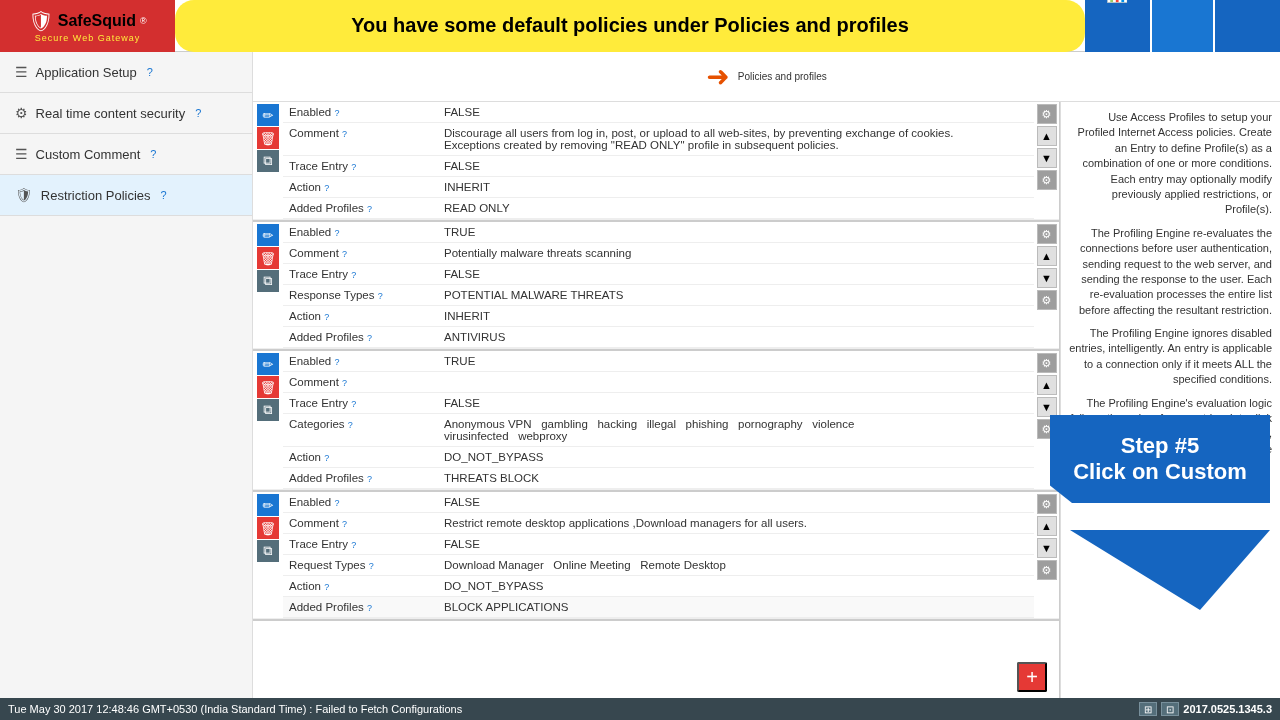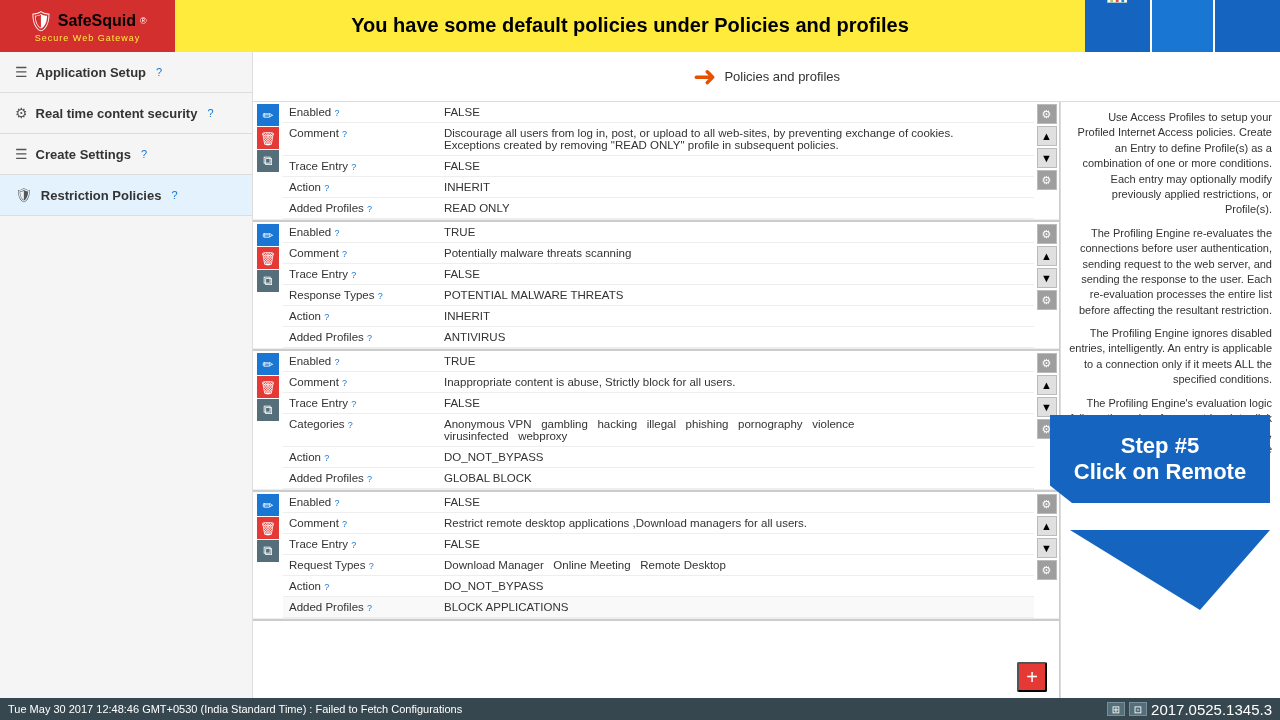--- a/index.html
+++ b/index.html
@@ -6,45 +6,45 @@
     body { font-family: Arial, sans-serif; font-size: 12px; background: #fff; width: 1280px; height: 720px; overflow: hidden; }
 
     
     .header { display: flex; align-items: center; height: 52px; background: #fff; border-bottom: 1px solid #ccc; }
     .logo { background: #d32f2f; width: 175px; height: 52px; display: flex; flex-direction: column; align-items: center; justify-content: center; flex-shrink: 0; }
     .logo-top { display: flex; align-items: center; gap: 4px; }
     .logo-shield { color: #fff; font-size: 20px; }
     .logo-text { color: #000000; font-size: 16px; font-weight: bold; }
     .logo-reg { color: #fff; font-size: 9px; }
     .logo-subtitle { color: #ffeb3b; font-size: 9px; letter-spacing: 1px; }
-    .banner { flex: 1; background: #ffeb3b; height: 52px; display: flex; align-items: center; justify-content: center; }
+    .banner { flex: 1; background: #ffeb3b; height: 52px; display: flex; align-items: center; justify-content: center; border-radius: 19px; }
     .banner-text { font-size: 20px; font-weight: bold; color: #000; }
     .header-btn { display: flex; flex-direction: column; align-items: center; justify-content: center; width: 65px; color: #fff; cursor: pointer; gap: 2px; }
     .header-btn.reports { background: #1565c0; }
     .header-btn.configure { background: #1976d2; border-left: 2px solid #fff; border-right: 2px solid #fff; }
     .header-btn.support { background: #1565c0; }
     .header-btn-icon { font-size: 18px; }
     .header-btn-label { font-size: 16px; margin-top: 45px; }
 
     
     .main-layout { display: flex; height: calc(720px - 52px - 22px); }
 
     
     .sidebar { width: 253px; background: #f5f5f5; border-right: 1px solid #ddd; flex-shrink: 0; }
     .sidebar-item { padding: 12px 15px; border-bottom: 1px solid #ddd; display: flex; align-items: center; gap: 8px; cursor: pointer; }
     .sidebar-item-icon { font-size: 14px; color: #555; }
-    .sidebar-item-label { font-size: 13px; color: #333; font-weight: bold; }
+    .sidebar-item-label { font-size: 13px; color: #333; font-weight: normal; }
     .sidebar-item-help { color: #1976d2; font-size: 11px; margin-left: 2px; }
     .sidebar-item.active { background: #e3f2fd; }
 
     
     .content { flex: 1; display: flex; flex-direction: column; overflow: hidden; }
     .policies-header { display: flex; align-items: center; justify-content: center; padding: 8px; background: #fff; border-bottom: 1px solid #ddd; }
     .arrow-right { color: #e65100; font-size: 28px; margin-right: 8px; }
-    .policies-title { font-size: 13px; color: #333; }
+    .policies-title { font-size: 10px; color: #333; }
 
     .content-body { display: flex; flex: 1; overflow: hidden; }
     .table-area { flex: 1; overflow-y: auto; border-right: 1px solid #ccc; }
 
     
     .policy-block { border-bottom: 2px solid #ccc; }
     .policy-row { display: flex; align-items: flex-start; border-bottom: 1px solid #eee; }
     .policy-actions { width: 30px; display: flex; flex-direction: column; align-items: center; padding: 2px; gap: 1px; flex-shrink: 0; }
     .act-btn { width: 22px; height: 22px; display: flex; align-items: center; justify-content: center; cursor: pointer; color: #fff; font-size: 13px; border: none; outline: none; }
     .act-btn.edit { background: #1976d2; }
@@ -116,21 +116,21 @@
       <span class="sidebar-item-label">Application Setup</span>
       <span class="sidebar-item-help">?</span>
     </div>
     <div class="sidebar-item">
       <span class="sidebar-item-icon">⚙</span>
       <span class="sidebar-item-label">Real time content security</span>
       <span class="sidebar-item-help">?</span>
     </div>
     <div class="sidebar-item">
       <span class="sidebar-item-icon">☰</span>
-      <span class="sidebar-item-label">Create Settings</span>
+      <span class="sidebar-item-label">Custom Comment</span>
       <span class="sidebar-item-help">?</span>
     </div>
     <div class="sidebar-item active">
       <span class="sidebar-item-icon">🛡</span>
       <span class="sidebar-item-label">Restriction Policies</span>
       <span class="sidebar-item-help">?</span>
     </div>
   </div>
 
   <div class="content">
@@ -229,37 +229,36 @@
               <button class="act-btn delete">🗑</button>
               <button class="act-btn copy">⧉</button>
             </div>
             <div style="flex:1;">
               <div class="policy-row">
                 <span class="field-name">Enabled <span class="field-help">?</span></span>
                 <span class="field-value">TRUE</span>
               </div>
               <div class="policy-row">
                 <span class="field-name">Comment <span class="field-help">?</span></span>
-                <span class="field-value">Inappropriate content is abuse, Strictly block for all users.</span>
               </div>
               <div class="policy-row">
                 <span class="field-name">Trace Entry <span class="field-help">?</span></span>
                 <span class="field-value">FALSE</span>
               </div>
               <div class="policy-row">
                 <span class="field-name">Categories <span class="field-help">?</span></span>
                 <span class="field-value">Anonymous VPN &nbsp; gambling &nbsp; hacking &nbsp; illegal &nbsp; phishing &nbsp; pornography &nbsp; violence<br>virusinfected &nbsp; webproxy</span>
               </div>
               <div class="policy-row">
                 <span class="field-name">Action <span class="field-help">?</span></span>
                 <span class="field-value">DO_NOT_BYPASS</span>
               </div>
               <div class="policy-row">
                 <span class="field-name">Added Profiles <span class="field-help">?</span></span>
-                <span class="field-value">GLOBAL BLOCK</span>
+                <span class="field-value">THREATS BLOCK</span>
               </div>
             </div>
             <div class="scroll-ctrl">
               <button class="scroll-btn gear">⚙</button>
               <button class="scroll-btn">▲</button>
               <button class="scroll-btn">▼</button>
               <button class="scroll-btn gear">⚙</button>
             </div>
           </div>
         </div>
@@ -313,31 +312,31 @@
         <p>The Profiling Engine re-evaluates the connections before user authentication, sending request to the web server, and sending the response to the user. Each re-evaluation processes the entire list before affecting the resultant restriction.</p>
         <p>The Profiling Engine ignores disabled entries, intelligently. An entry is applicable to a connection only if it meets ALL the specified conditions.</p>
         <p>The Profiling Engine's evaluation logic follows the order of your entries. Inter-link Entries logically by referring to Profiles, applied in a previous applicable</p>
       </div>
     </div>
   </div>
 </div>
 
 <div class="step-tooltip" style="position:absolute; right:10px; top:415px; width:220px; background:#1565c0; color:#fff; padding:18px 20px; font-size:22px; font-weight:bold; text-align:center; z-index:100;">
   <div>Step #5</div>
-  <div>Click on Remote</div>
+  <div>Click on Custom</div>
 </div>
 
 <div style="position:absolute; right:10px; top:530px; z-index:99;">
   <svg width="200" height="80">
     <polygon points="0,0 200,0 130,80" fill="#1565c0"></polygon>
   </svg>
 </div>
 
 <button class="plus-btn" style="position:absolute; right:233px; bottom:28px;">+</button>
 
 <div class="status-bar">
   <span>Tue May 30 2017 12:48:46 GMT+0530 (India Standard Time) : Failed to Fetch Configurations</span>
   <div class="status-icons">
     <span class="status-icon">⊞</span>
     <span class="status-icon">⊡</span>
-    <span style="font-size:15px;">2017.0525.1345.3</span>
+    <span style="font-size:11px;font-weight:bold;">2017.0525.1345.3</span>
   </div>
 </div>
 
 </body></html>

